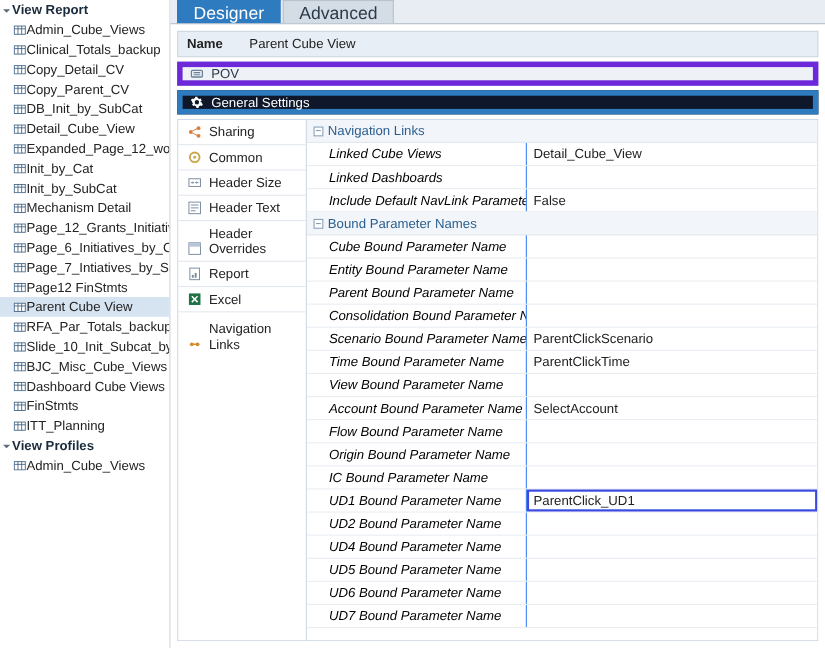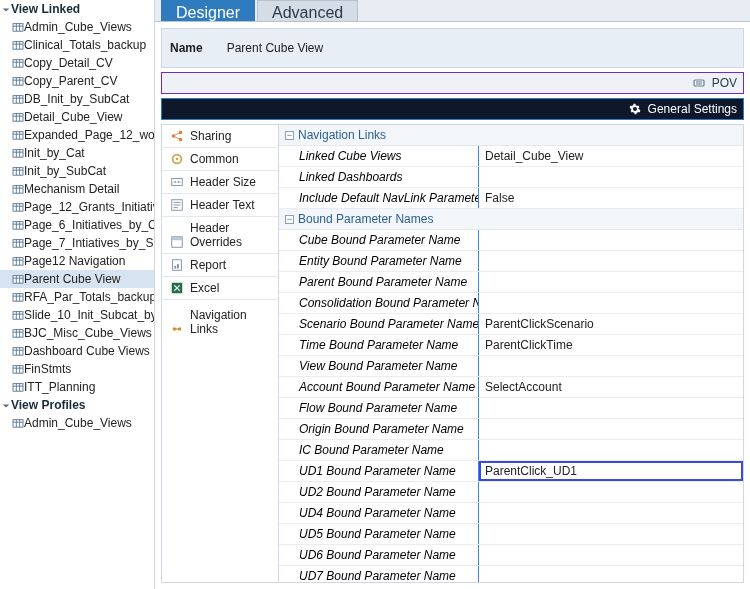--- a/index.html
+++ b/index.html
@@ -15,25 +15,25 @@
   .chev { display:inline-block; width:7px; height:7px; }
   .chev svg { display:block; }
   .icn-cube { display:inline-block; width:12px; height:10px; }
   .icn-cube svg { display:block; }
 
   .main { flex:1; display:flex; flex-direction:column; }
   .tabs { display:flex; align-items:stretch; height:22px; background:#e8edf3; border-bottom:1px solid #b7c2ce; padding-left:6px; gap:0; }
   .tab { padding:3px 14px; font-size:16px; color:#2b3a4a; background:#d4dde6; border:1px solid #b7c2ce; border-bottom:none; margin-right:2px; cursor:pointer; }
   .tab.active { background:#2f7bbf; color:#fff; border-color:#2f7bbf; }
 
-  .title-row { display:flex; align-items:center; gap:10px; height:40px; background:#e8eef5; border-bottom:1px solid #cfd8e2; margin:6px 6px 2px 6px; border:1px solid #cfd8e2; }
+  .title-row { display:flex; align-items:center; gap:10px; height:24px; background:#e8eef5; border-bottom:1px solid #cfd8e2; margin:6px 6px 2px 6px; border:1px solid #cfd8e2; }
   .title-row .label { font-weight:bold; padding:0 8px; }
   .title-row .value { padding:0 6px; }
 
-  .bar { display:flex; align-items:center; gap:6px; height:22px; margin:2px 6px; border:1px solid #6d28d9; padding:0 6px;justify-content:flex-end; }
+  .bar { display:flex; align-items:center; gap:6px; height:22px; margin:2px 6px; border:5px solid #6d28d9; padding:0 6px; }
   .bar .bar-icn { width:14px; height:14px; display:flex; align-items:center; justify-content:center; }
   .bar .bar-icn svg { display:block; }
   .bar-pov { background:#eef2f7; color:#2b3a4a; }
   .bar-gen { background:#0f172a; color:#fff; border-color:#2f7bbf; }
 
   .work { flex:1; display:flex; margin:2px 6px 6px 6px; overflow:hidden; }
   .aux { width:118px; flex:0 0 118px; border:1px solid #cfd8e2; background:#fff; }
   .aux-item { display:flex; align-items:flex-end; gap:6px; padding:4px 8px; border-bottom:1px solid #e3e8ee; cursor:pointer; }
   .aux-item:last-child { border-bottom:none; margin-top:4px; }
   .aux-item .ai-icn { width:14px; height:14px; display:flex; align-items:center; justify-content:center; }
@@ -54,21 +54,21 @@
 
 <div class="app">
 
   <div class="tree" id="tree">
       <div class="tree-group-label">
         <span class="chev">
           <svg width="8" height="8" viewBox="0 0 10 10" class="caret">
             <path d="M1 3 L5 7 L9 3 Z"></path>
           </svg>
         </span>
-        <span>View Linked</span>
+        <span>View Report</span>
       </div>
       <div class="tree-children">
         <div class="tree-item">
           <span class="icn-cube">
             <svg width="12" height="10" viewBox="0 0 14 12">
               <rect x="1" y="2" width="12" height="9" fill="#fff" stroke="#4a6a8a"></rect>
               <line x1="1" y1="5" x2="13" y2="5" stroke="#4a6a8a"></line>
               <line x1="5" y1="2" x2="5" y2="11" stroke="#4a6a8a"></line>
               <line x1="9" y1="2" x2="9" y2="11" stroke="#4a6a8a"></line>
             </svg>
@@ -209,21 +209,21 @@
         </div>
         <div class="tree-item">
           <span class="icn-cube">
             <svg width="12" height="10" viewBox="0 0 14 12">
               <rect x="1" y="2" width="12" height="9" fill="#fff" stroke="#4a6a8a"></rect>
               <line x1="1" y1="5" x2="13" y2="5" stroke="#4a6a8a"></line>
               <line x1="5" y1="2" x2="5" y2="11" stroke="#4a6a8a"></line>
               <line x1="9" y1="2" x2="9" y2="11" stroke="#4a6a8a"></line>
             </svg>
           </span>
-          <span>Page12 Navigation</span>
+          <span>Page12 FinStmts</span>
         </div>
         <div class="tree-item selected">
           <span class="icn-cube">
             <svg width="12" height="10" viewBox="0 0 14 12">
               <rect x="1" y="2" width="12" height="9" fill="#fff" stroke="#4a6a8a"></rect>
               <line x1="1" y1="5" x2="13" y2="5" stroke="#4a6a8a"></line>
               <line x1="5" y1="2" x2="5" y2="11" stroke="#4a6a8a"></line>
               <line x1="9" y1="2" x2="9" y2="11" stroke="#4a6a8a"></line>
             </svg>
           </span>

